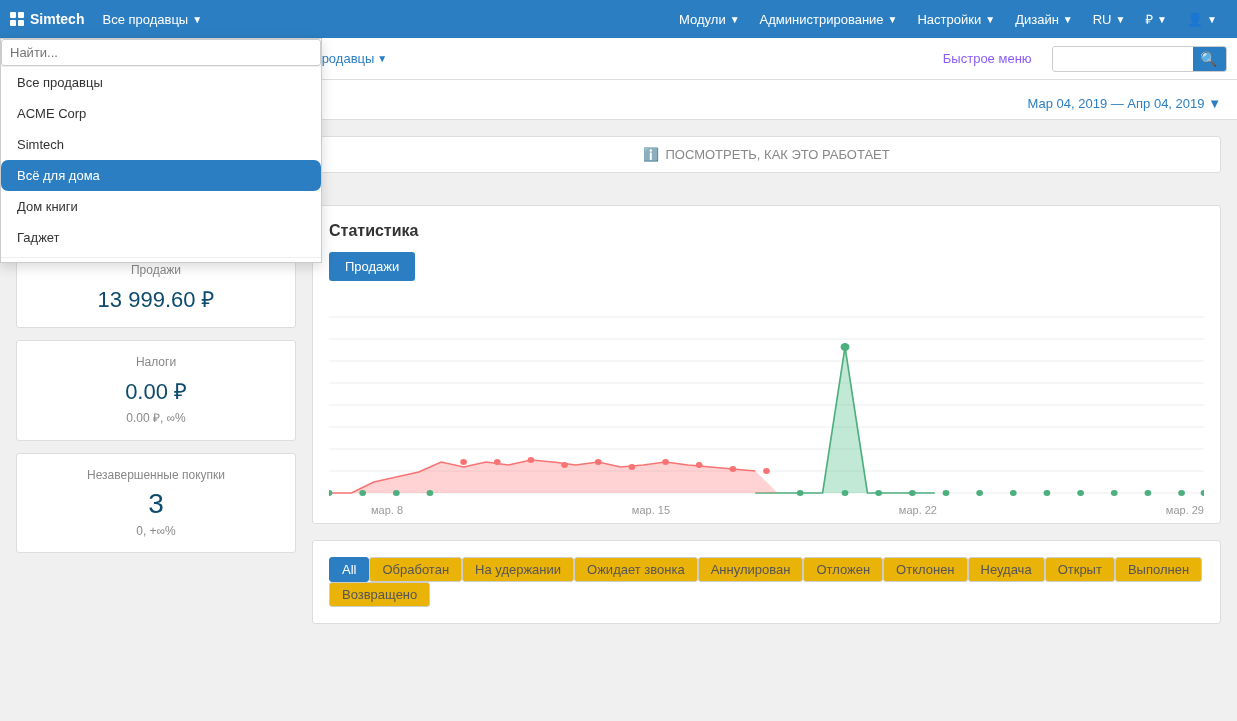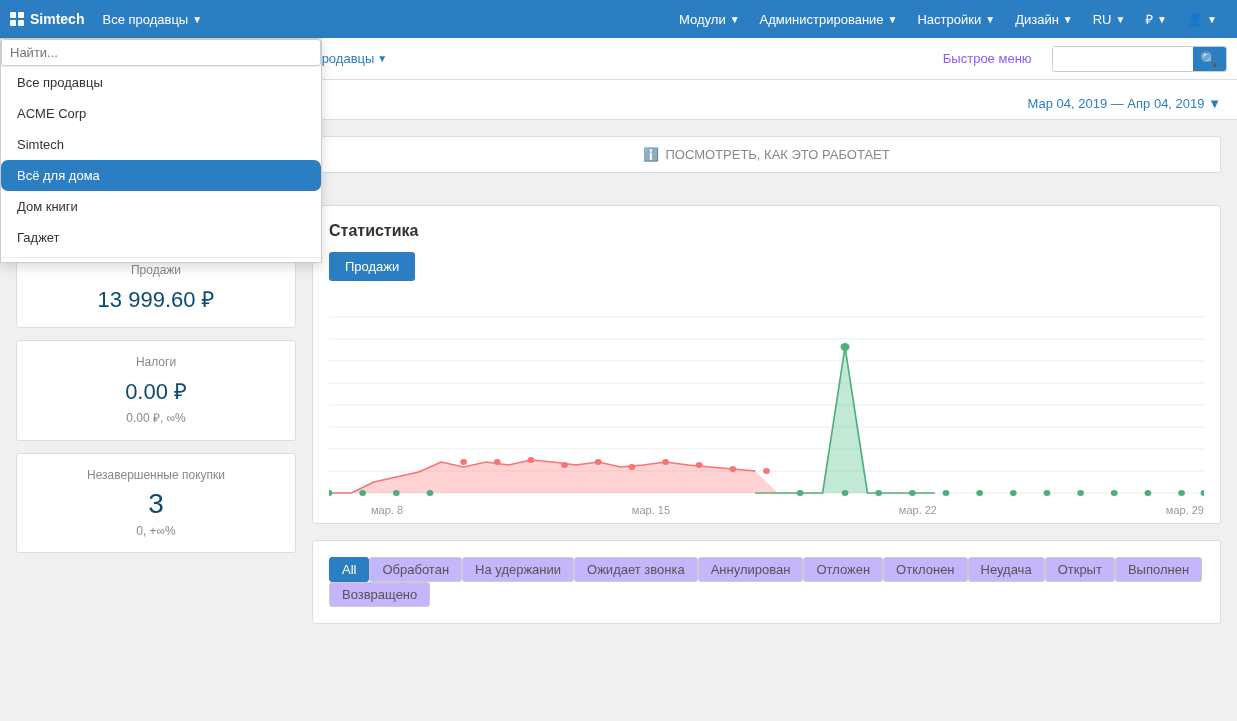--- a/index.html
+++ b/index.html
@@ -312,21 +312,21 @@
       margin-bottom: 12px;
       color: #333;
     }
     .filter-tabs {
       display: flex;
       flex-wrap: wrap;
       gap: 0;
     }
     .filter-tab {
       border: 1px solid #ccc;
-      background: #c4b5fd;
+      background: #eab308;
       border-radius: 3px;
       padding: 4px 12px;
       font-size: 13px;
       cursor: pointer;
       color: #555;
     }
     .filter-tab.active {
       background: #2b7ec1;
       color: #fff;
       border-color: #2b7ec1;

